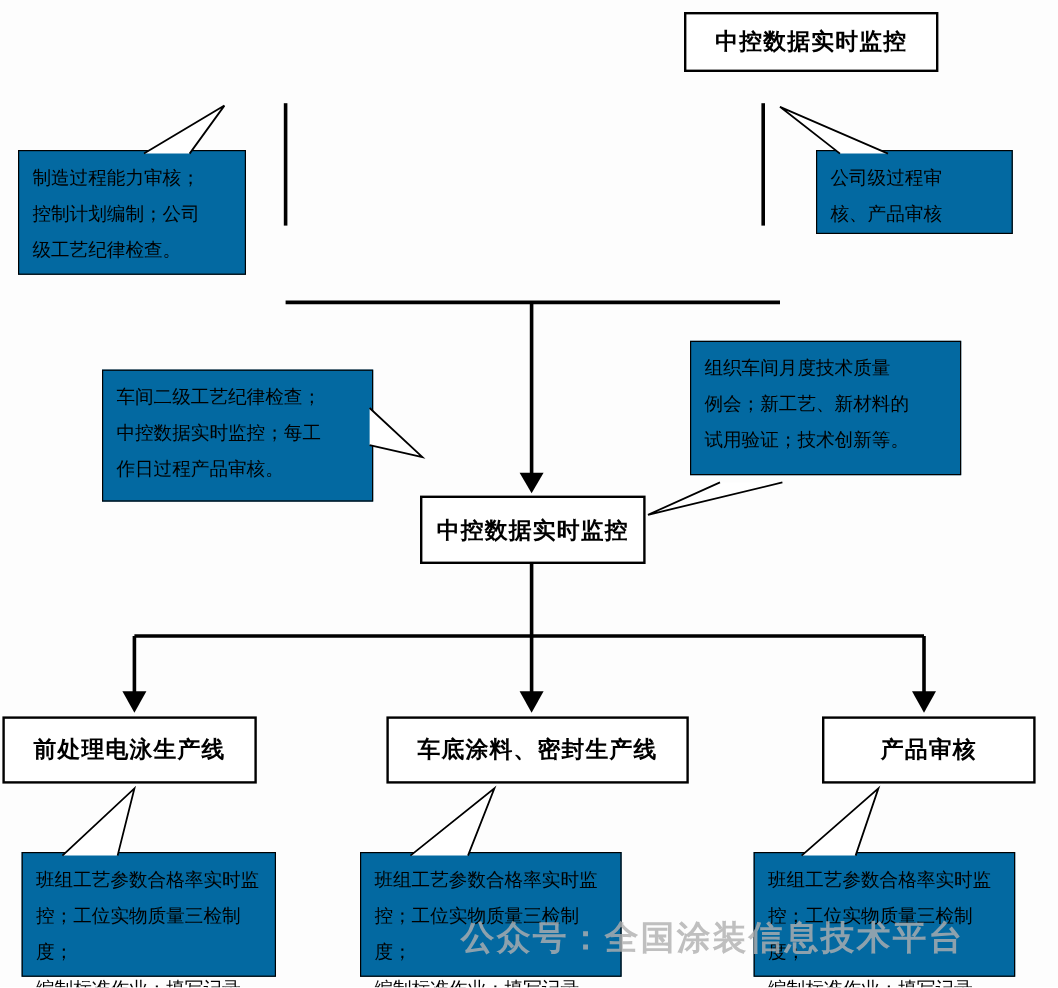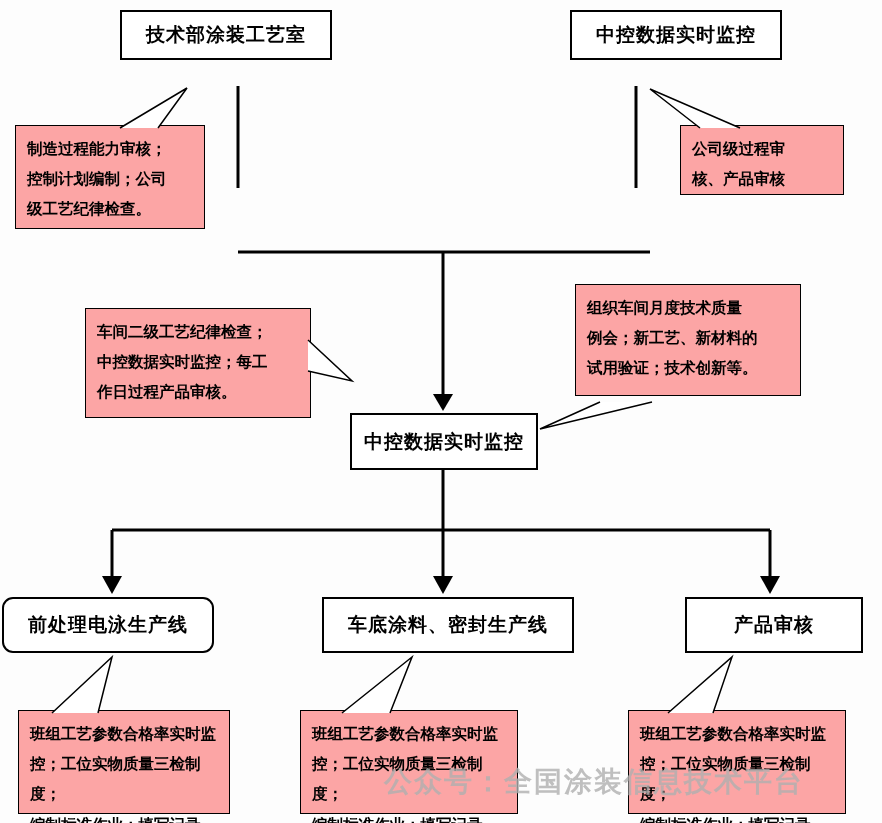--- a/index.html
+++ b/index.html
@@ -26,35 +26,35 @@
     font-size:19px;
     letter-spacing:1px;
     color:#000;
     text-align:center;
     z-index:2;
   }
   .callout{
     position:absolute;
     box-sizing:border-box;
     border:1.5px solid #000;
-    background:#fca5a5;
-    font-weight:bold;
+    background:#0369a1;
+    font-weight:normal;
     font-size:15.5px;
     line-height:1.95;
     color:#000;
     padding:8px 11px;
     white-space:pre-line;
     text-align:left;
     z-index:2;
   }
   
   #node-tech-dept        {left:120px; top:10px;  width:212px; height:50px;}
   #node-qa-dept          {left:570px; top:10px;  width:212px; height:50px;}
   #node-workshop-quality {left:350px; top:413px; width:188px; height:57px;}
-  #node-line-pretreatment{left:2px;   top:597px; width:212px; height:56px;border-radius:11px;}
+  #node-line-pretreatment{left:2px;   top:597px; width:212px; height:56px;}
   #node-line-underbody   {left:322px; top:597px; width:252px; height:56px;}
   #node-line-topcoat     {left:685px; top:597px; width:178px; height:56px;}
   
   #callout-tech-dept-duties    {left:15px;  top:125px; width:190px; height:104px;}
   #callout-qa-dept-duties      {left:680px; top:125px; width:164px; height:70px;}
   #callout-workshop-inspection {left:85px;  top:308px; width:226px; height:110px;}
   #callout-workshop-meeting    {left:575px; top:284px; width:226px; height:112px;}
   #callout-line1-duties        {left:18px;  top:710px; width:212px; height:104px;}
   #callout-line2-duties        {left:300px; top:710px; width:218px; height:104px;}
   #callout-line3-duties        {left:628px; top:710px; width:218px; height:104px;}
@@ -87,23 +87,20 @@
     <line class="cline" x1="443" y1="470" x2="443" y2="531"></line>
     <line class="cline" x1="112" y1="530" x2="770" y2="530"></line>
     <line class="cline" x1="112" y1="530" x2="112" y2="579"></line>
     <polygon class="ahead" points="102,576 122,576 112,594"></polygon>
     <line class="cline" x1="443" y1="530" x2="443" y2="579"></line>
     <polygon class="ahead" points="433,576 453,576 443,594"></polygon>
     <line class="cline" x1="770" y1="530" x2="770" y2="579"></line>
     <polygon class="ahead" points="760,576 780,576 770,594"></polygon>
   </svg>
 
-  <div class="node" id="node-tech-dept">
-    <span>技术部涂装工艺室</span>
-  </div>
   <div class="node" id="node-qa-dept">
     <span>中控数据实时监控</span>
   </div>
   <div class="node" id="node-workshop-quality">
     <span>中控数据实时监控</span>
   </div>
   <div class="node" id="node-line-pretreatment">
     <span>前处理电泳生产线</span>
   </div>
   <div class="node" id="node-line-underbody">

